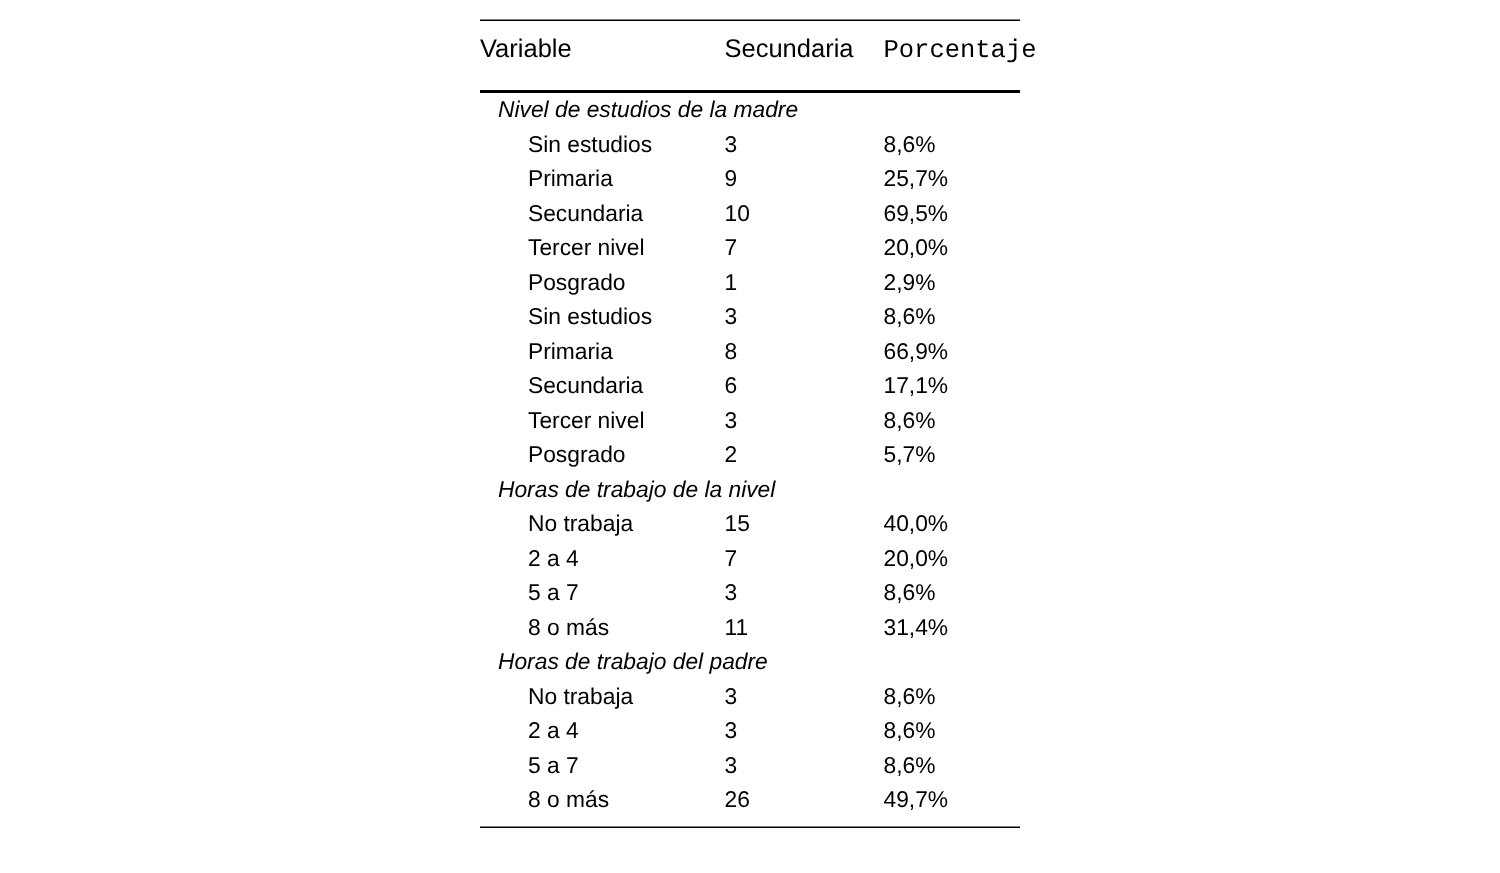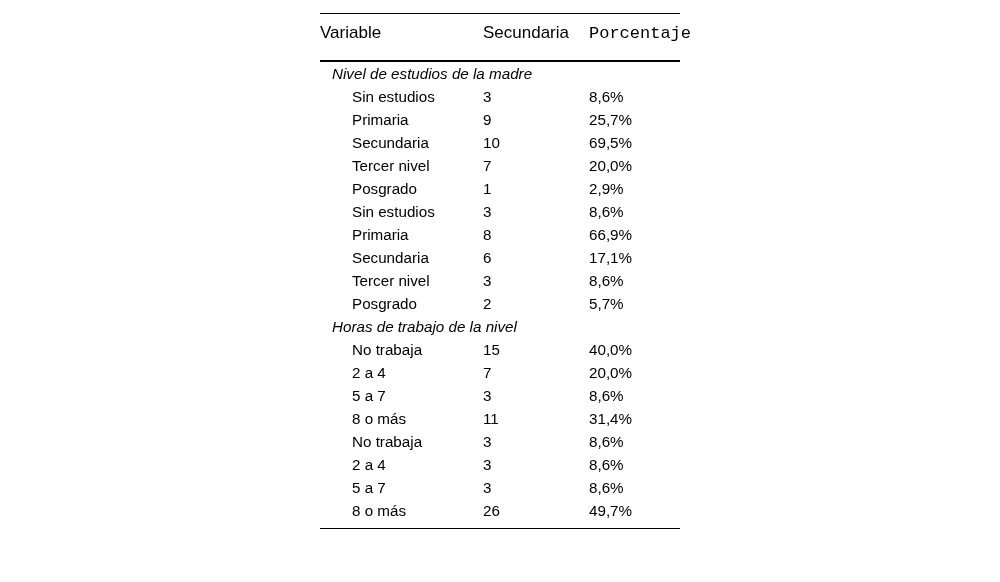--- a/index.html
+++ b/index.html
@@ -197,20 +197,23 @@
         <tr class="data-row">
           <td class="cell-label">5 a 7</td>
           <td class="cell-freq">3</td>
           <td class="cell-pct">8,6%</td>
         </tr>
         <tr class="data-row">
           <td class="cell-label">8 o más</td>
           <td class="cell-freq">11</td>
           <td class="cell-pct">31,4%</td>
         </tr>
+        <tr class="group-row">
+          <td class="group-label" colspan="3">Horas de trabajo del padre</td>
+        </tr>
         <tr class="data-row">
           <td class="cell-label">No trabaja</td>
           <td class="cell-freq">3</td>
           <td class="cell-pct">8,6%</td>
         </tr>
         <tr class="data-row">
           <td class="cell-label">2 a 4</td>
           <td class="cell-freq">3</td>
           <td class="cell-pct">8,6%</td>
         </tr>

